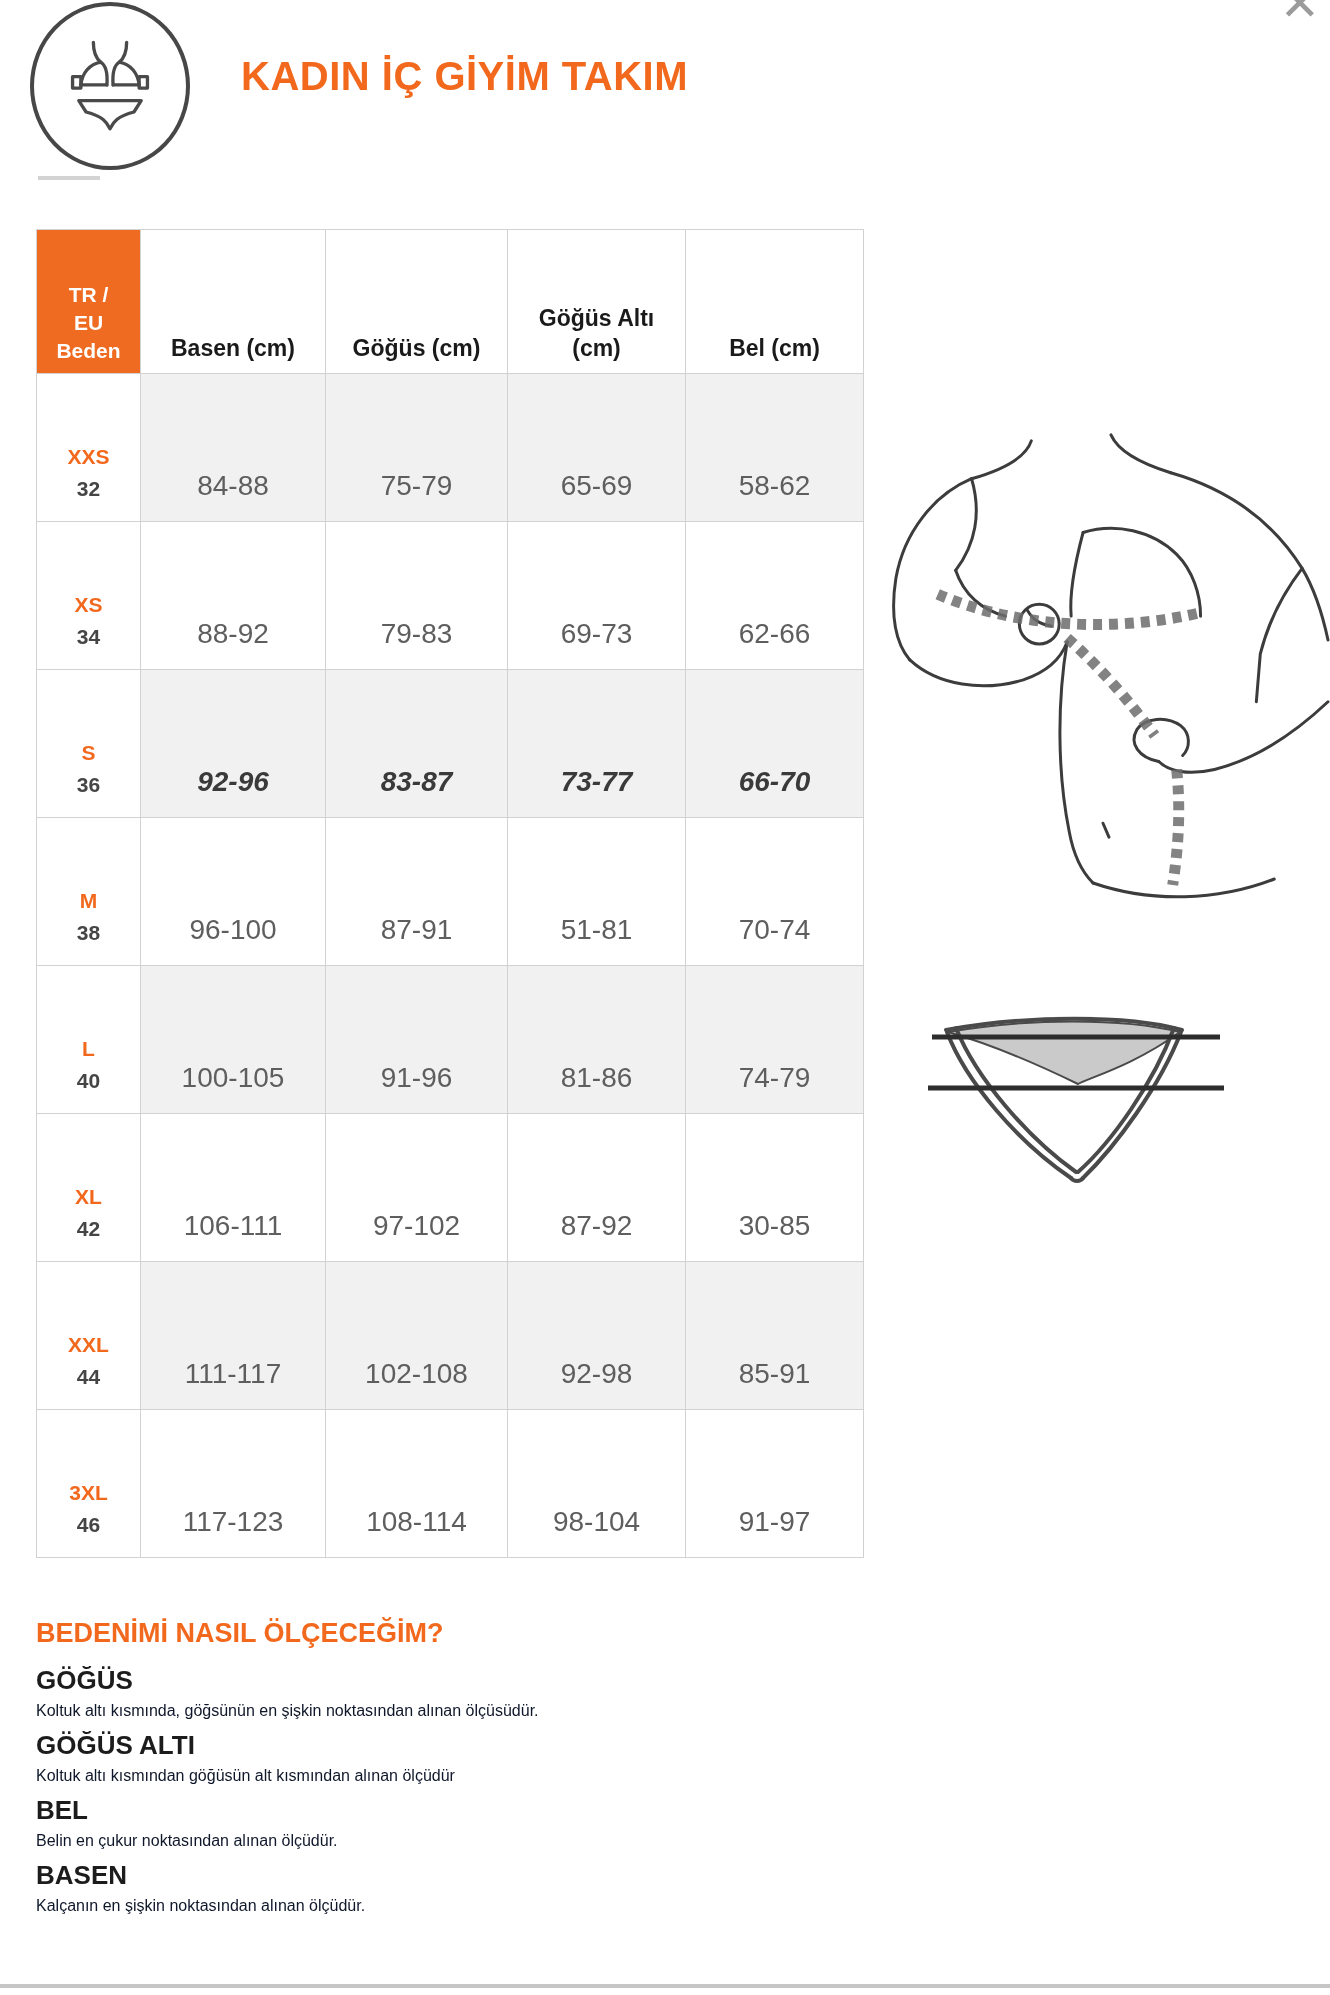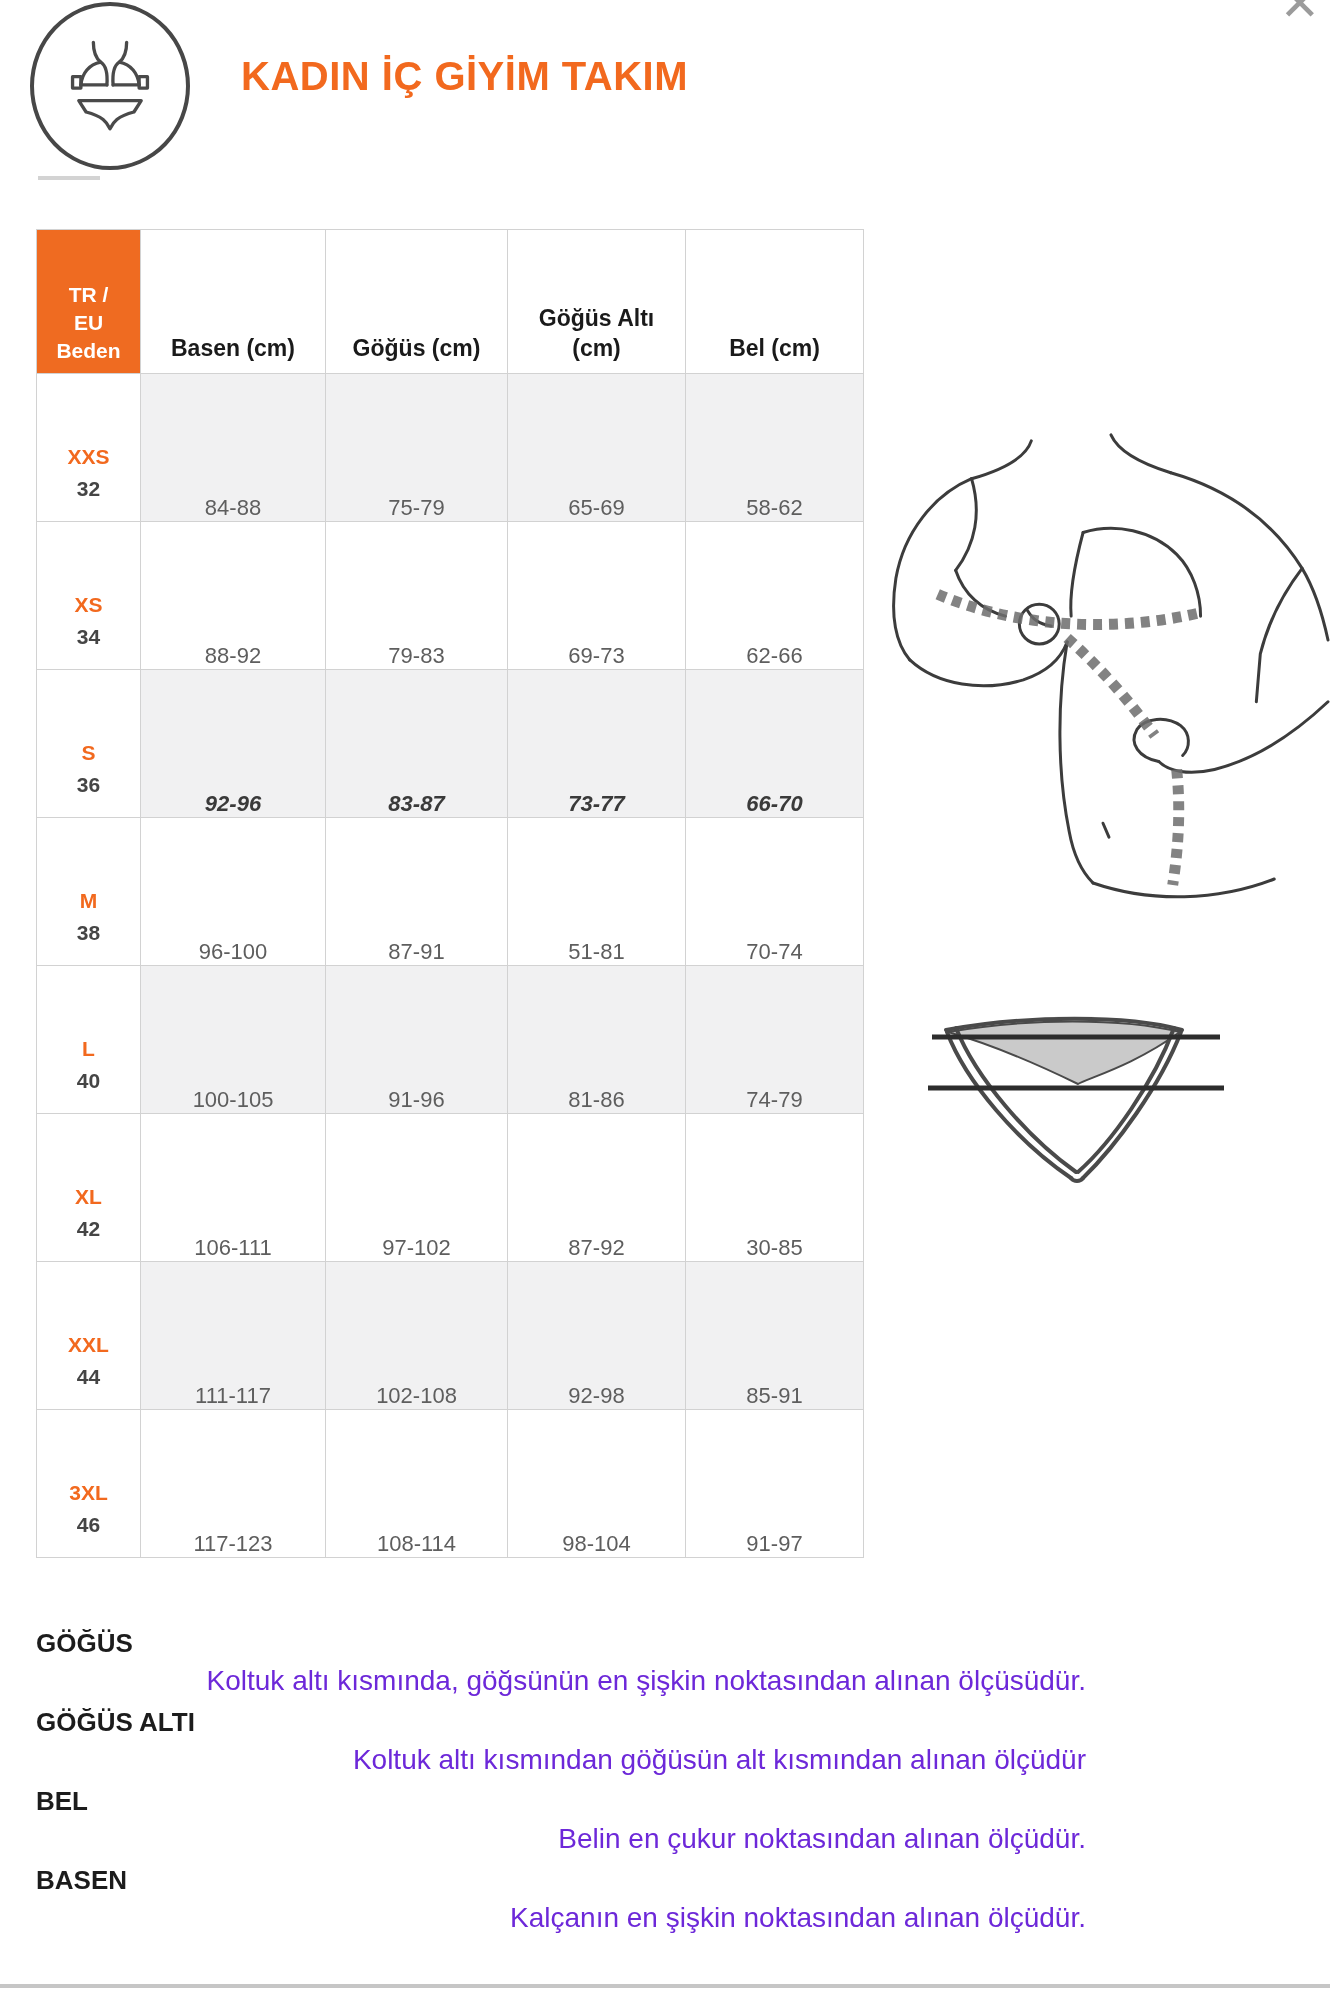--- a/index.html
+++ b/index.html
@@ -40,31 +40,31 @@
     padding:0 2px 10px;line-height:30px;background:#fff;
   }
   .size-table th.corner{
     background:#ef6b21;color:#ffffff;font-size:21px;line-height:28px;
     padding-bottom:8px;
   }
   .size-table td{height:126px;}
   td.size-cell{background:#fff;padding-bottom:20px;margin-top:24px;}
   td.size-cell .sz{font-size:21px;font-weight:bold;color:#f2691e;margin-bottom:8px;}
   td.size-cell .eu{font-size:21px;font-weight:bold;color:#454545;}
-  td.val{font-size:22px;color:#5e5e5e;padding-bottom:0;background:#fff;}
+  td.val{font-size:28px;color:#5e5e5e;padding-bottom:19px;background:#fff;}
   tr.shaded td.val{background:#f1f1f2;}
   tr.hl td.val{font-weight:bold;color:#3a3a3a;font-style:italic;}
   
   .torso-illu{position:absolute;left:872px;top:372px;}
   .panty-illu{position:absolute;left:928px;top:1008px;}
   
   .measure{position:absolute;left:36px;top:1618px;width:1050px;}
   .measure h2{font-size:27px;font-weight:bold;color:#f2691e;margin:0 0 16px;}
   .measure h3{font-size:26px;font-weight:bold;color:#1c1c1c;margin:10px 0 6px;}
-  .measure p{font-size:28px;color:#6d28d9;margin:0 0 2px;text-align:right;}
+  .measure p{font-size:16px;color:#0f172a;margin:0 0 2px;}
   .bottom-divider{position:absolute;left:0;top:1984px;width:1330px;height:4px;background:#c6c6c6;}
 </style>
 </head>
 <body>
 
 <div class="close">✕</div>
 
 <div class="cat-circle">
   <svg width="104" height="104" viewBox="0 0 100 100" fill="none" stroke="#4a4a4a" stroke-width="3.2" stroke-linecap="round" stroke-linejoin="round">
     <path d="M34,8 C34,17 36,23 41,27"></path>
@@ -197,20 +197,21 @@
     <path d="M246,20 C226,74 184,134 150,164"></path>
     <path d="M143,170 C146,174 152,174 155,170"></path>
   </g>
   <g stroke="#2d2d2d" stroke-width="5">
     <line x1="4" y1="29" x2="292" y2="29"></line>
     <line x1="0" y1="80" x2="296" y2="80"></line>
   </g>
 </svg>
 
 <section class="measure">
+  <h2>BEDENİMİ NASIL ÖLÇECEĞİM?</h2>
   <div id="measure-items">
       <h3>GÖĞÜS</h3>
       <p>Koltuk altı kısmında, göğsünün en şişkin noktasından alınan ölçüsüdür.</p>
       <h3>GÖĞÜS ALTI</h3>
       <p>Koltuk altı kısmından göğüsün alt kısmından alınan ölçüdür</p>
       <h3>BEL</h3>
       <p>Belin en çukur noktasından alınan ölçüdür.</p>
       <h3>BASEN</h3>
       <p>Kalçanın en şişkin noktasından alınan ölçüdür.</p>
     </div>

